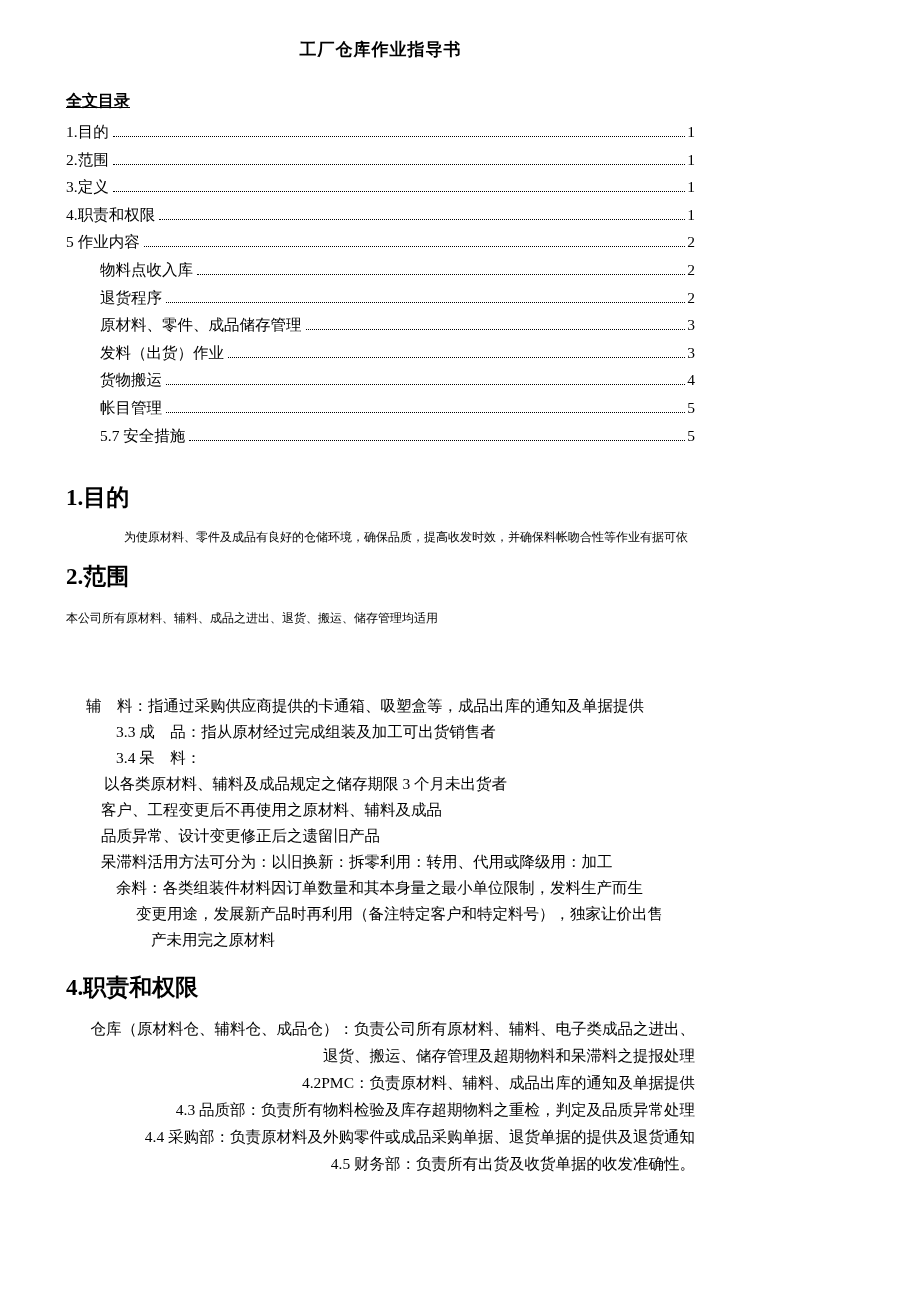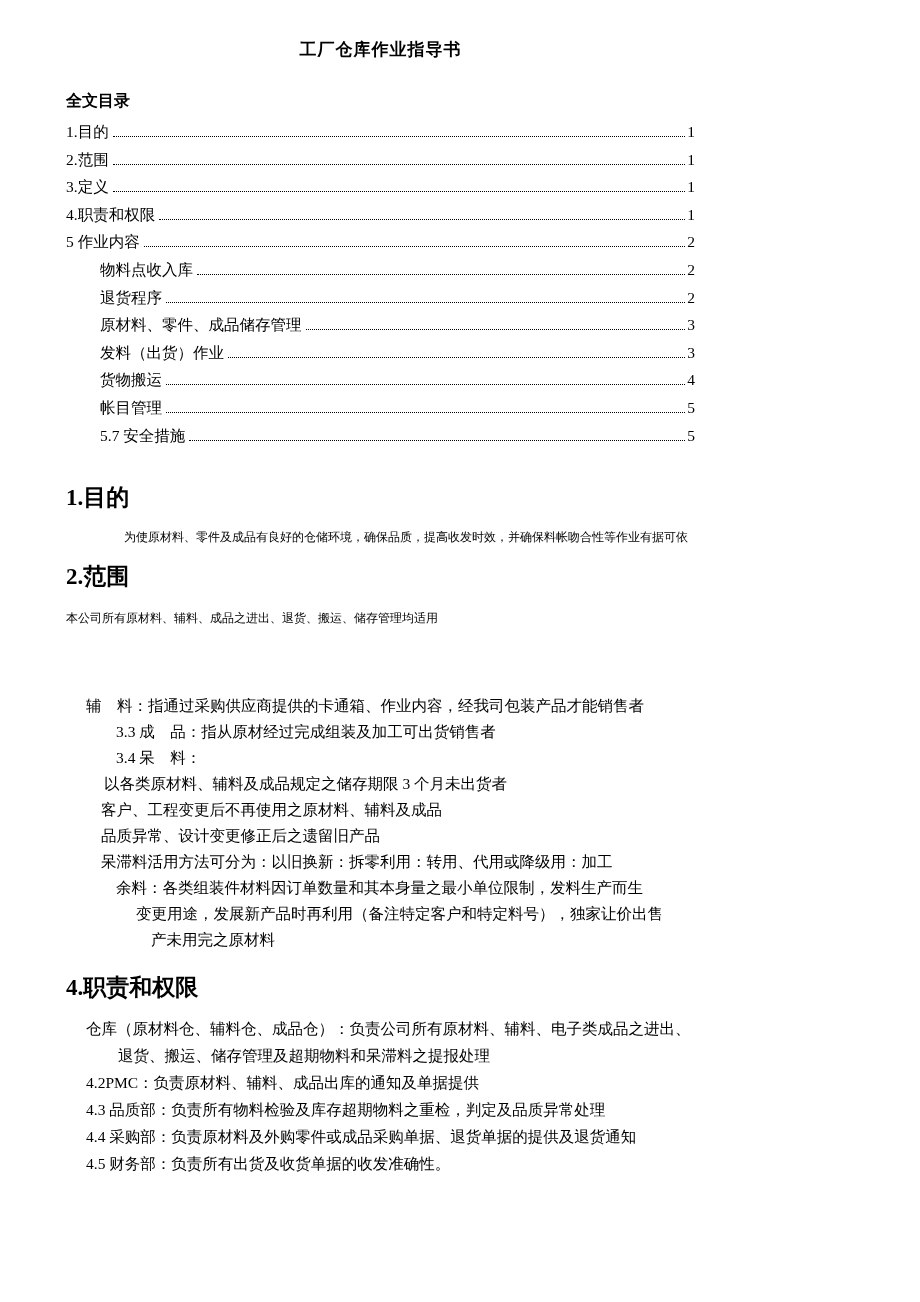--- a/index.html
+++ b/index.html
@@ -6,21 +6,21 @@
   html, body { background:#ffffff; }
   body {
     width:920px; min-height:1302px; margin:0 auto;
     font-family:"Liberation Serif","DejaVu Serif",serif;
     color:#000;
   }
   .page { width:760px; min-height:1302px; padding:38px 65px 60px 66px; background:#fff; }
 
   .doc-title { text-align:center; font-size:17px; font-weight:bold; letter-spacing:1px; margin-bottom:30px; }
 
-  .toc-heading { font-weight:bold; font-size:16px; margin-bottom:6px; }
+  .toc-heading { font-weight:bold; font-size:16px; margin-bottom:6px;text-decoration:underline; }
   .toc-row { display:flex; align-items:baseline; font-size:15.5px; line-height:27.6px; }
   .toc-row.lvl1 { padding-left:34px; }
   .toc-label { white-space:nowrap; }
   .toc-dots { flex:1 1 auto; border-bottom:1.8px dotted #000; margin:0 2px 3px 4px; min-width:30px; }
   .toc-page { white-space:nowrap; }
 
   .sec-heading { font-size:23px; font-weight:bold; line-height:30px; }
   .mt-lg { margin-top:34px; }
   .mt-md { margin-top:20px; }
   .mt-sm { margin-top:12px; }
@@ -35,21 +35,21 @@
   .definitions { margin-top:62px; }
 
   .ml20 { margin-left:20px; }
   .ml35 { margin-left:35px; }
   .ml38 { margin-left:38px; }
   .ml50 { margin-left:50px; }
   .ml52 { margin-left:52px; }
   .ml70 { margin-left:70px; }
   .ml85 { margin-left:85px; }
 
-  .resp-block { margin-top:12px; }
+  .resp-block { margin-top:12px;text-align:right; }
 </style>
 </head>
 <body>
 
 <div class="page">
 
   <h1 class="doc-title">工厂仓库作业指导书</h1>
 
   <div class="toc">
     <div class="toc-heading">全文目录</div>
@@ -120,21 +120,21 @@
     <h2 class="sec-heading mt-lg">1.目的</h2>
     <p class="para purpose-para">为使原材料、零件及成品有良好的仓储环境，确保品质，提高收发时效，并确保料帐吻合性等作业有据可依</p>
   </section>
 
   <section>
     <h2 class="sec-heading mt-sm">2.范围</h2>
     <p class="para scope-para">本公司所有原材料、辅料、成品之进出、退货、搬运、储存管理均适用</p>
   </section>
 
   <section class="definitions">
-    <p class="body-line ml20">辅　料：指通过采购供应商提供的卡通箱、作业内容，经我司包装产品才能销售者</p>
+    <p class="body-line ml20">辅　料：指通过采购供应商提供的卡通箱、吸塑盒等，成品出库的通知及单据提供</p>
     <p class="body-line ml50">3.3 成　品：指从原材经过完成组装及加工可出货销售者</p>
     <p class="body-line ml50">3.4 呆　料：</p>
     <p class="body-line ml38">以各类原材料、辅料及成品规定之储存期限 3 个月未出货者</p>
     <p class="body-line ml35">客户、工程变更后不再使用之原材料、辅料及成品</p>
     <p class="body-line ml35">品质异常、设计变更修正后之遗留旧产品</p>
     <p class="body-line ml35">呆滞料活用方法可分为：以旧换新：拆零利用：转用、代用或降级用：加工</p>
     <p class="body-line ml50">余料：各类组装件材料因订单数量和其本身量之最小单位限制，发料生产而生</p>
     <p class="body-line ml70">变更用途，发展新产品时再利用（备注特定客户和特定料号），独家让价出售</p>
     <p class="body-line ml85">产未用完之原材料</p>
   </section>

